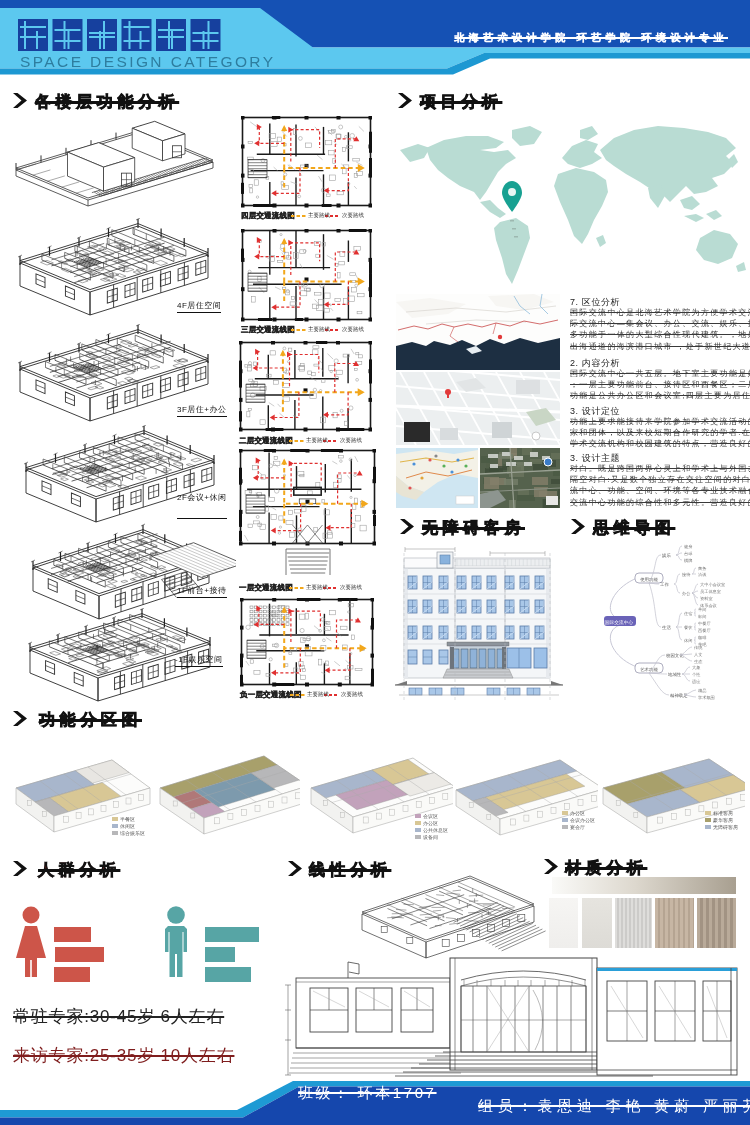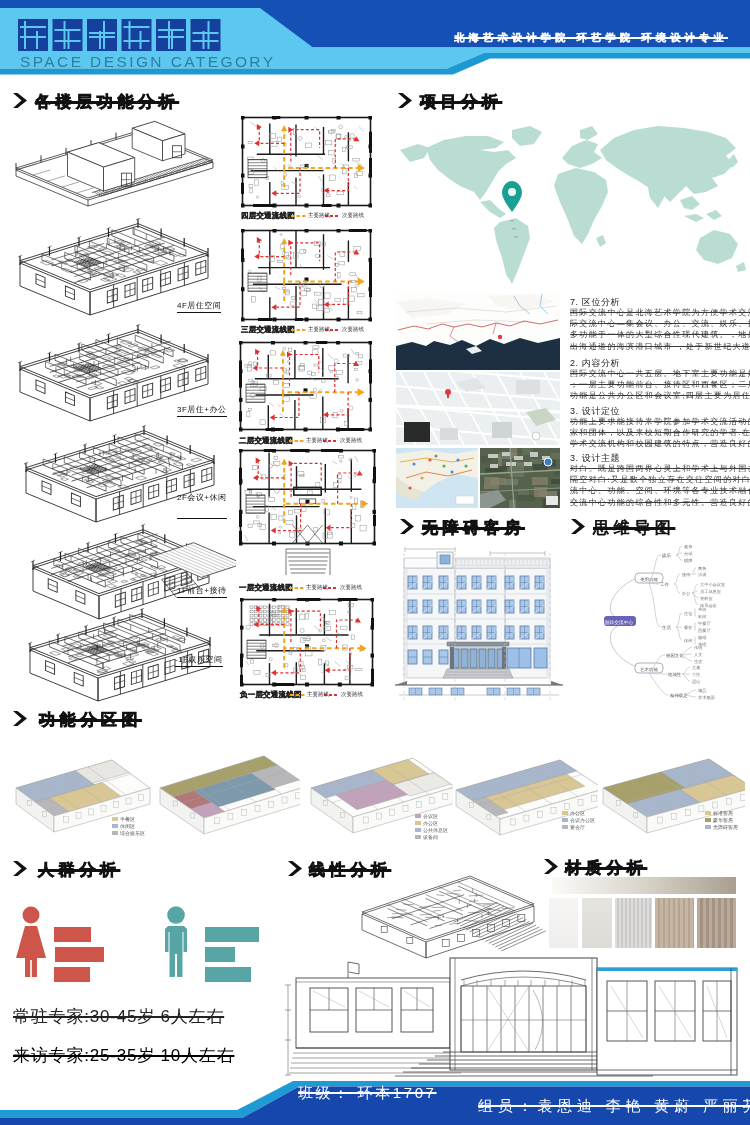--- a/index.html
+++ b/index.html
@@ -55,21 +55,21 @@
       <path d="M0,0 L4.5,0 L14,7.5 L4.5,15 L0,15 L8.5,7.5 Z" fill="#111"></path>
     </svg>
     <div style="position:absolute;left:420px;top:92px;font-size:16px;font-weight:bold;color:#111;letter-spacing:4.6px;-webkit-text-stroke:0.8px #111;white-space:nowrap;text-decoration:line-through;text-decoration-thickness:2.5px">项目分析</div>
     <svg style="position:absolute;left:400px;top:519px" width="15" height="16" viewBox="0 0 15 16">
       <path d="M0,0 L4.5,0 L14,7.5 L4.5,15 L0,15 L8.5,7.5 Z" fill="#111"></path>
     </svg>
     <div style="position:absolute;left:422px;top:518px;font-size:16px;font-weight:bold;color:#111;letter-spacing:4.6px;-webkit-text-stroke:0.8px #111;white-space:nowrap;text-decoration:line-through;text-decoration-thickness:2.5px">无障碍客房</div>
     <svg style="position:absolute;left:571px;top:519px" width="15" height="16" viewBox="0 0 15 16">
       <path d="M0,0 L4.5,0 L14,7.5 L4.5,15 L0,15 L8.5,7.5 Z" fill="#111"></path>
     </svg>
-    <div style="position:absolute;left:593px;top:518px;font-size:16px;font-weight:normal;color:#111;letter-spacing:4.6px;-webkit-text-stroke:0.8px #111;white-space:nowrap;text-decoration:line-through;text-decoration-thickness:2.5px">思维导图</div>
+    <div style="position:absolute;left:593px;top:518px;font-size:16px;font-weight:bold;color:#111;letter-spacing:4.6px;-webkit-text-stroke:0.8px #111;white-space:nowrap;text-decoration:line-through;text-decoration-thickness:2.5px">思维导图</div>
     <svg style="position:absolute;left:13px;top:711px" width="15" height="16" viewBox="0 0 15 16">
       <path d="M0,0 L4.5,0 L14,7.5 L4.5,15 L0,15 L8.5,7.5 Z" fill="#111"></path>
     </svg>
     <div style="position:absolute;left:39px;top:710px;font-size:16px;font-weight:bold;color:#111;letter-spacing:4.6px;-webkit-text-stroke:0.8px #111;white-space:nowrap;text-decoration:line-through;text-decoration-thickness:2.5px">功能分区图</div>
     <svg style="position:absolute;left:13px;top:861px" width="15" height="16" viewBox="0 0 15 16">
       <path d="M0,0 L4.5,0 L14,7.5 L4.5,15 L0,15 L8.5,7.5 Z" fill="#111"></path>
     </svg>
     <div style="position:absolute;left:38px;top:860px;font-size:16px;font-weight:bold;color:#7f1d1d;letter-spacing:4.6px;-webkit-text-stroke:0.8px #111;white-space:nowrap;text-decoration:line-through;text-decoration-thickness:2.5px">人群分析</div>
     <svg style="position:absolute;left:288px;top:861px" width="15" height="16" viewBox="0 0 15 16">
       <path d="M0,0 L4.5,0 L14,7.5 L4.5,15 L0,15 L8.5,7.5 Z" fill="#111"></path>
@@ -2353,21 +2353,21 @@
     <div style="position:absolute;left:55px;top:947px;width:49px;height:15px;background:#cd5549"></div>
     <div style="position:absolute;left:54px;top:967px;width:36px;height:15px;background:#cd5549"></div>
     <svg style="position:absolute;left:161px;top:906px" width="32" height="74" viewBox="0 0 32 74">
       <circle cx="15" cy="9" r="8.8" fill="#57a5a5"></circle>
       <path d="M7,20 L23,20 L26,23 L26,46 L22.5,46 L22.5,26 L21.5,26 L21.5,71 L16,71 L16,48 L14,48 L14,71 L8.5,71 L8.5,26 L7.5,26 L7.5,46 L4,46 L4,23 Z" fill="#57a5a5"></path>
     </svg>
     <div style="position:absolute;left:205px;top:927px;width:54px;height:15px;background:#57a5a5"></div>
     <div style="position:absolute;left:205px;top:947px;width:30px;height:15px;background:#57a5a5"></div>
     <div style="position:absolute;left:205px;top:967px;width:46px;height:15px;background:#57a5a5"></div>
     <div class="t" style="left:13px;top:1005px;font-size:17px;color:#222;letter-spacing:0.8px;text-decoration:line-through;text-decoration-thickness:1.5px">常驻专家:30-45岁 6人左右</div>
-    <div class="t" style="left:13px;top:1044px;font-size:17px;color:#000000;letter-spacing:0.8px;text-decoration:line-through;text-decoration-thickness:1.5px">来访专家:25-35岁 10人左右</div>
+    <div class="t" style="left:13px;top:1044px;font-size:17px;color:#7f1d1d;letter-spacing:0.8px;text-decoration:line-through;text-decoration-thickness:1.5px">来访专家:25-35岁 10人左右</div>
 <svg style="position:absolute;left:352px;top:856px" width="245" height="135" viewBox="0 0 245 135">
       <polygon points="10.0,58.0 118.0,22.0 182.0,50.0 74.0,86.0" fill="none" stroke="#333" stroke-width="0.7"></polygon>
       <polygon points="10.0,56.0 118.0,20.0 182.0,48.0 74.0,84.0" fill="none" stroke="#333" stroke-width="0.7"></polygon>
       <line x1="10.0" y1="74.0" x2="74.0" y2="102.0" stroke="#333" stroke-width="0.7"></line>
       <line x1="10.0" y1="58.0" x2="10.0" y2="74.0" stroke="#333" stroke-width="0.7"></line>
       <line x1="74.0" y1="86.0" x2="74.0" y2="102.0" stroke="#333" stroke-width="0.7"></line>
       <line x1="74.0" y1="102.0" x2="182.0" y2="66.0" stroke="#333" stroke-width="0.7"></line>
       <line x1="74.0" y1="86.0" x2="74.0" y2="102.0" stroke="#333" stroke-width="0.7"></line>
       <line x1="182.0" y1="50.0" x2="182.0" y2="66.0" stroke="#333" stroke-width="0.7"></line>
       <line x1="35.5" y1="52.5" x2="75.1" y2="69.8" stroke="#333" stroke-width="0.6"></line>

